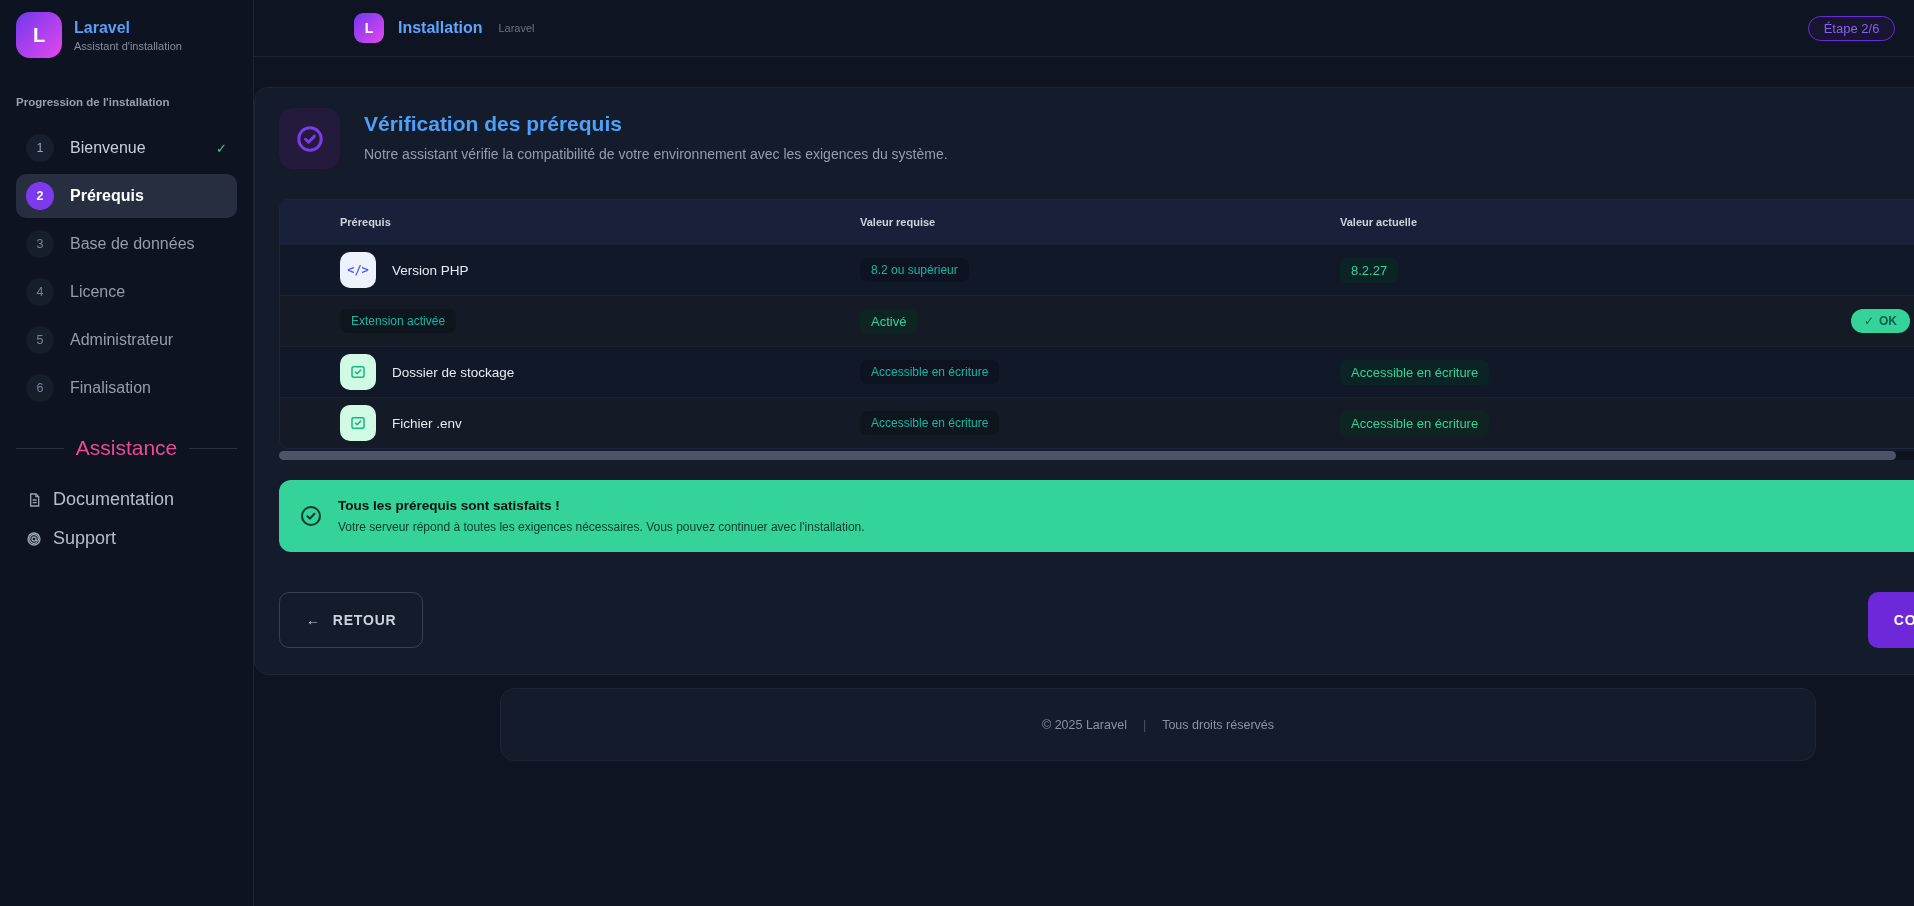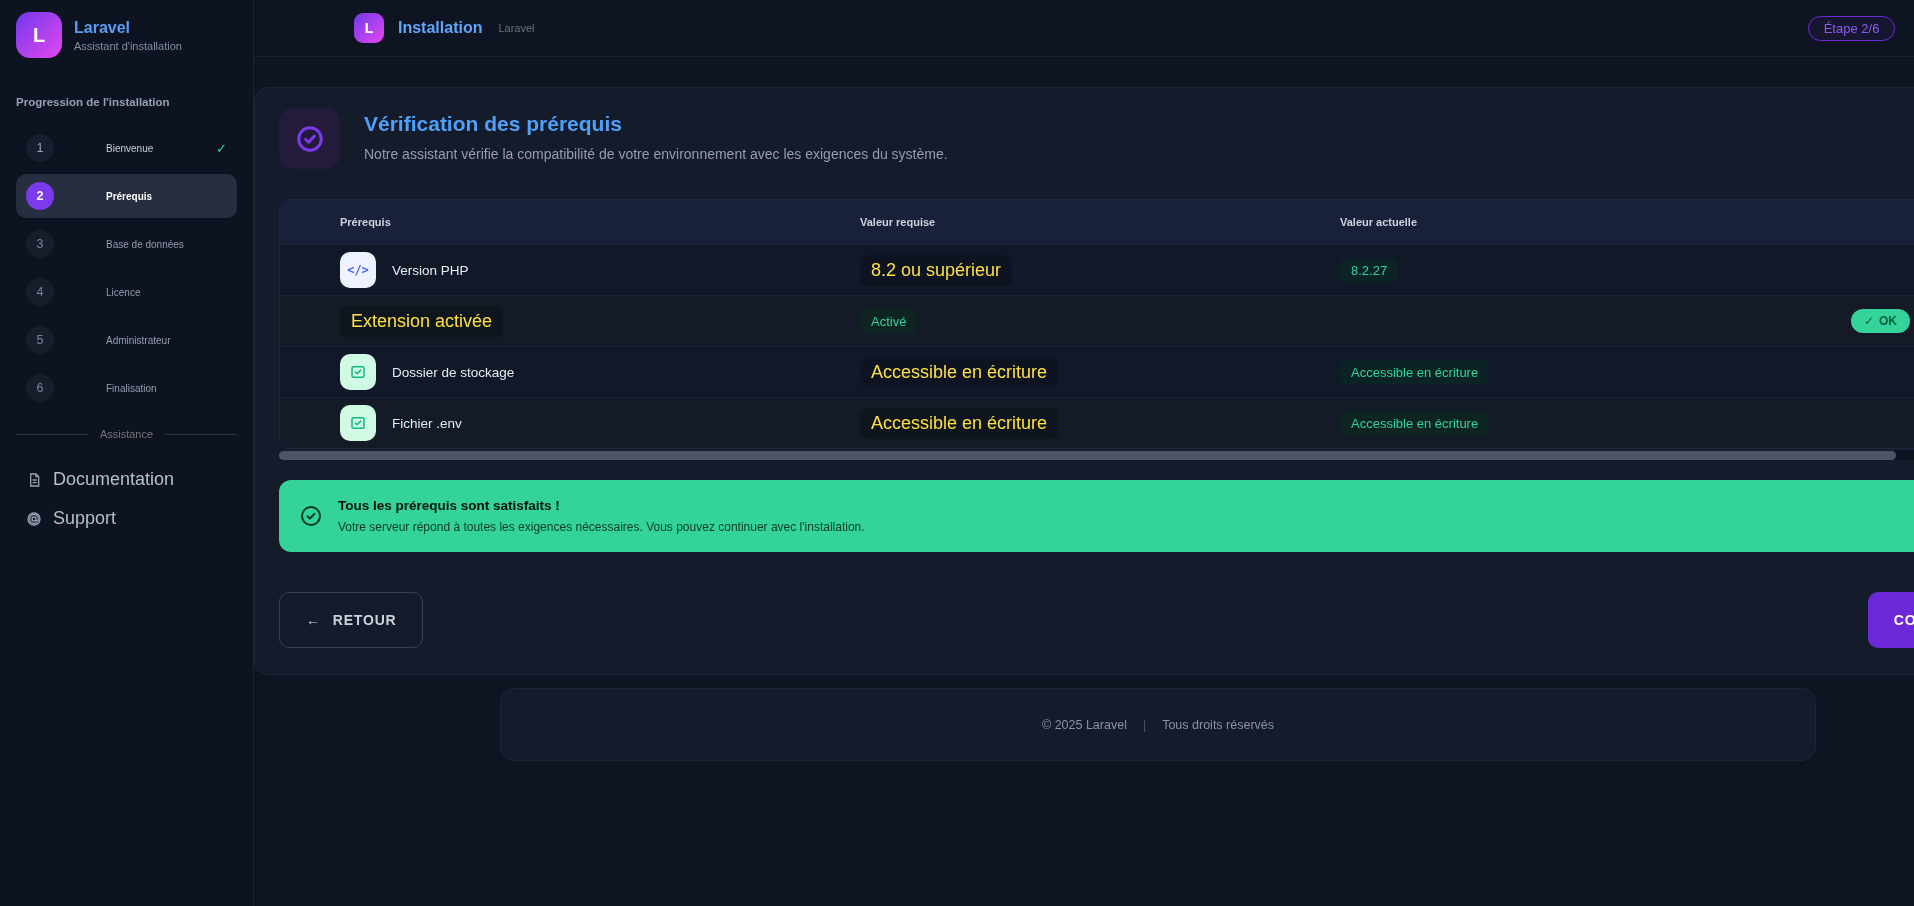--- a/index.html
+++ b/index.html
@@ -31,27 +31,27 @@
     cursor:default;
   }
   .step.active { background:#262e3f; }
   .step-num {
     width:28px; height:28px; border-radius:50%;
     display:flex; align-items:center; justify-content:center;
     font-size:12.5px; background:#161d2b; color:#79829a; flex-shrink:0;
   }
   .step.done .step-num { color:#9aa3b2; background:#171e2d; }
   .step.active .step-num { background:#7c3aed; color:#fff; font-weight:bold; }
-  .step-label { font-size:10px; color:#959dac; flex:1;margin-left:36px; }
+  .step-label { font-size:16px; color:#959dac; flex:1; }
   .step.done .step-label { color:#c9cfd9; }
   .step.active .step-label { color:#ffffff; font-weight:600; }
   .step-check { color:#34d399; font-size:13px; font-weight:bold; }
   .assist-divider {
-    display:flex; align-items:center; gap:12px; margin:18px 0 20px 0;
-    color:#737373; font-size:11px;
+    display:flex; align-items:center; gap:12px; margin:26px 0 20px 0;
+    color:#ec4899; font-size:21px;
   }
   .assist-divider::before, .assist-divider::after {
     content:""; flex:1; height:1px; background:#2a3140;
   }
   .side-link {
     display:flex; align-items:center; gap:11px;
     padding:9px 10px; border-radius:8px; cursor:pointer;
     color:#b8bfcb; font-size:18px;
   }
   .side-link .ic { color:#9aa3b2; display:flex; }
@@ -110,22 +110,22 @@
   .dot { width:11px; height:11px; border-radius:50%; background:#34d399; }
   .row-name { display:flex; align-items:center; gap:16px; font-size:13.5px; color:#e7ebf2; }
   .row-icon {
     width:36px; height:36px; border-radius:10px;
     display:flex; align-items:center; justify-content:center; flex-shrink:0;
   }
   .row-icon.code { background:#eef2ff; color:#4c5ef0; font-weight:bold; font-size:12px; font-family:"DejaVu Sans Mono","Liberation Mono",monospace; }
   .row-icon.db   { background:#ffedd5; color:#f97316; }
   .row-icon.env  { background:#d1fae5; color:#10b981; }
   .pill-dim {
-    display:inline-block; background:rgba(0,0,0,0.22); color:#fde047;
-    font-size:18px; padding:5px 11px; border-radius:7px;
+    display:inline-block; background:rgba(0,0,0,0.22); color:#14b8a6;
+    font-size:12px; padding:5px 11px; border-radius:7px;
   }
   .pill-green {
     display:inline-block; background:rgba(7,43,33,0.55); color:#34d399;
     font-size:13px; padding:5px 11px; border-radius:7px;
   }
   .cell-status { text-align:right; }
   .ok-badge {
     display:inline-flex; align-items:center; gap:5px;
     background:#34d399; color:#065f46; font-size:12px; font-weight:bold;
     border-radius:999px; padding:5px 13px;

